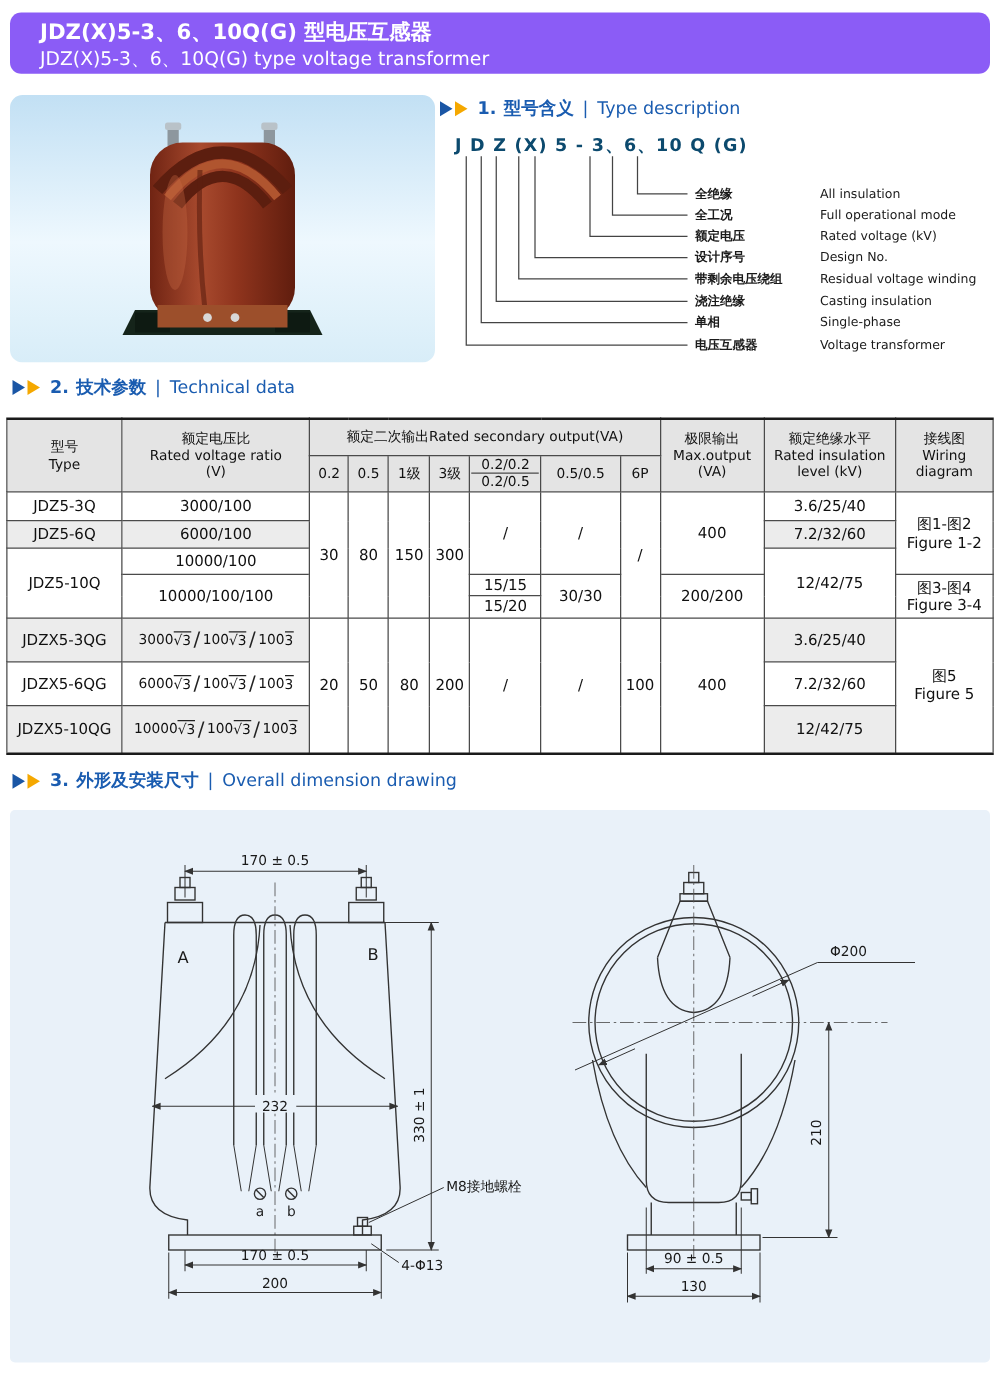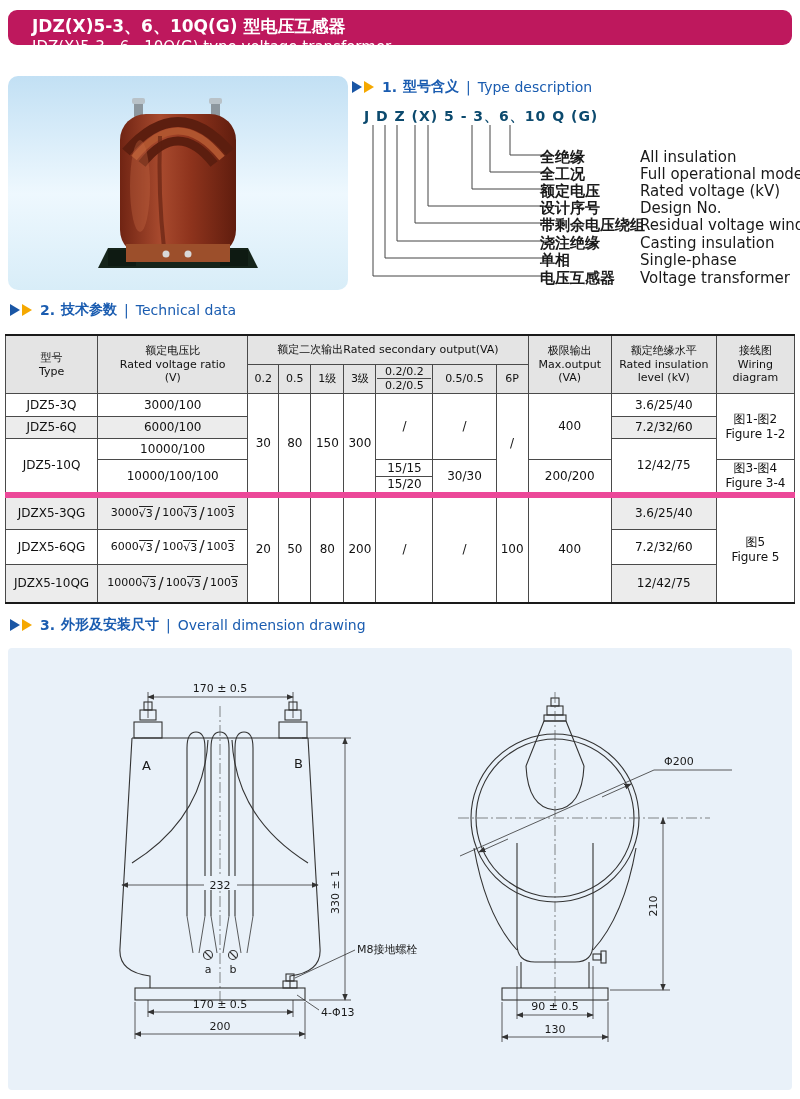--- a/index.html
+++ b/index.html
@@ -1,22 +1,22 @@
 <!DOCTYPE html>
 <html><head>
 <meta charset="utf-8">
 <style>
   * { margin:0; padding:0; box-sizing:border-box; }
   body { background:#fff; }
   .page { position:relative; width:800px; height:1099px; background:#fff;
           font-family:"DejaVu Sans","Liberation Sans",sans-serif; color:#1a1a1a; overflow:hidden; }
 
   
-  .titlebar { position:absolute; left:8px; top:10px; width:784px; height:35px;
-              background:#be185d; border-radius:9px; color:#fff; padding:6px 0 0 24px; }
+  .titlebar { position:absolute; left:8px; top:10px; width:784px; height:49px;
+              background:#8b5cf6; border-radius:9px; color:#fff; padding:6px 0 0 24px; }
   .titlebar .t1 { font-size:17px; font-weight:bold; line-height:21px; }
   .titlebar .t2 { font-size:15px; line-height:21px; }
 
   
   .sec-title { position:absolute; display:flex; align-items:center; font-size:14px; color:#1a5cb0; white-space:nowrap; }
   .tri { width:0; height:0; border-style:solid; border-width:6px 0 6px 10px;
          border-color:transparent transparent transparent #1a56a5; margin-right:2px; }
   .tri.y { border-left-color:#f5a800; }
   .sec-title .num { font-weight:bold; margin:0 6px 0 6px; }
   .sec-title .zh  { font-weight:bold; }
@@ -24,32 +24,32 @@
   .sec-title .en  { font-weight:normal; }
 
   
   .photo { position:absolute; left:8px; top:76px; }
 
   
   .typed { position:absolute; left:350px; top:78px; width:448px; height:215px; }
   .typed .model { position:absolute; left:14px; top:30px; font-size:14px; font-weight:bold;
                   letter-spacing:1px; color:#0c4a6e; white-space:nowrap; }
   .typed svg.conn { position:absolute; left:0; top:45px; }
-  .trow { position:absolute; left:190px; white-space:nowrap; font-size:15px; }
+  .trow { position:absolute; left:206px; white-space:nowrap; font-size:10px; }
   .trow .zh { display:inline-block; width:100px; font-weight:bold; }
   .trow .en { font-weight:normal; }
 
   
   table.dtable { position:absolute; left:5px; top:334px; width:790px; border-collapse:collapse;
                  table-layout:fixed; text-align:center; font-size:12px; color:#111;
                  border-top:2px solid #1a1a1a; border-bottom:2px solid #1a1a1a; }
   .dtable td { border:1px solid #4a4a4a; padding:0 1px; line-height:1.2; overflow:hidden; }
   .dtable thead td { background:#e4e4e4; font-size:11px; line-height:1.25; }
   .dtable td.g { background:#ececec;margin-left:44px; }
-  .dtable tr.gsep td { border-top:6px solid #ec4899; }
+  .dtable tr.gsep td { border-top:1px solid #ec4899; }
   .split-head div:first-child { border-bottom:1px solid #4a4a4a; }
   .fr { display:inline-flex; align-items:center; }
   .f  { display:inline-flex; flex-direction:row; align-items:center; line-height:1.05; font-size:11px; }
   .f .d { border-top:1px solid #222; padding-top:1px; }
   .fs { font-size:16px; font-weight:normal; margin:0 2px; color:#222; }
 
   
   .dbox { position:absolute; left:8px; top:648px; width:784px; height:442px;
           background:#e9f1f9; border-radius:4px; }
   .dbox svg { display:block; }

